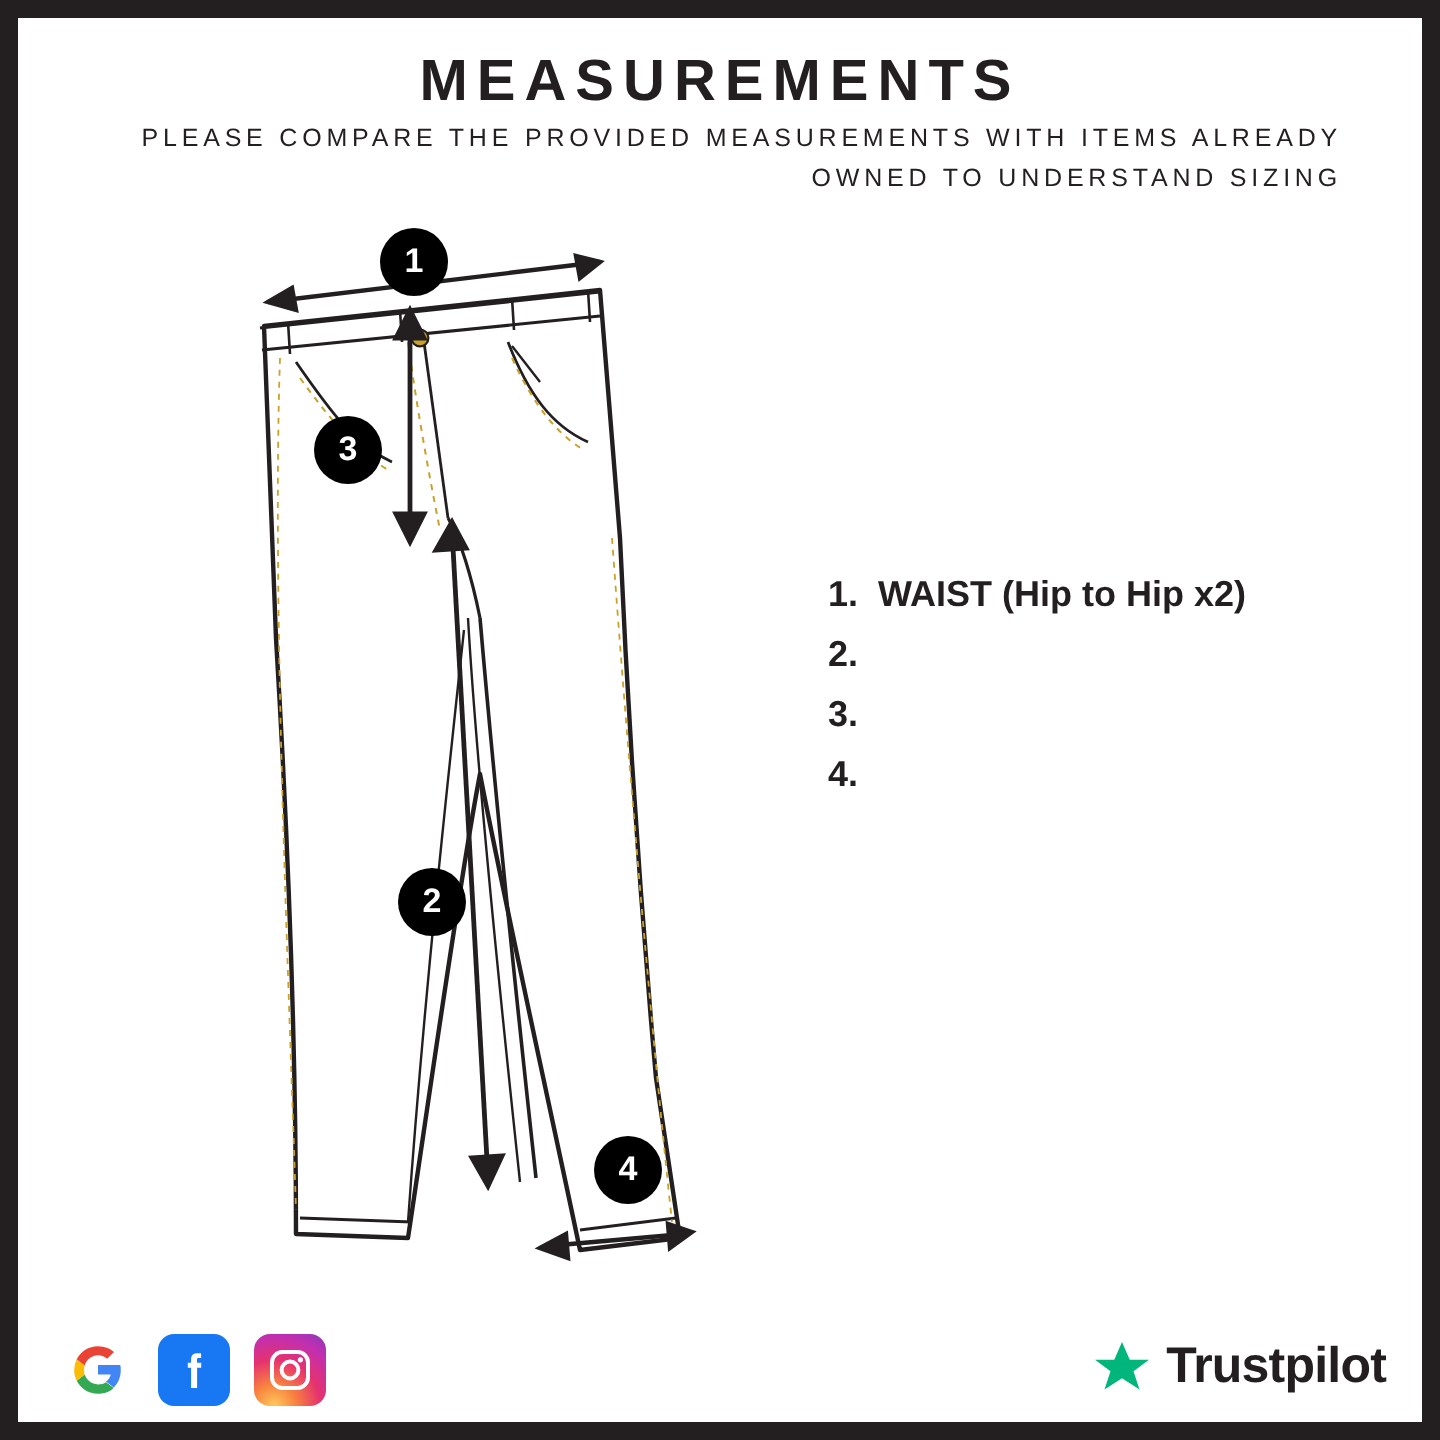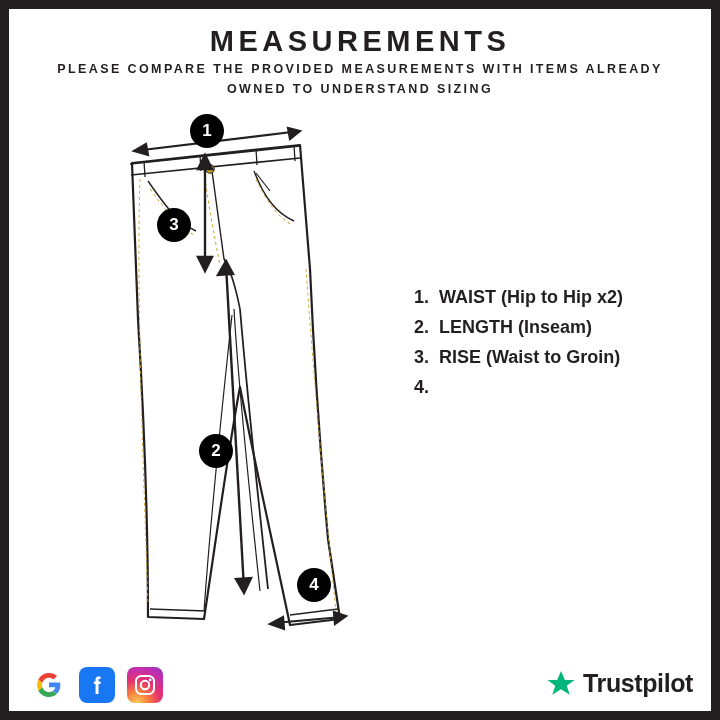--- a/index.html
+++ b/index.html
@@ -40,23 +40,23 @@
     font-size: 29px;
     font-weight: bold;
     letter-spacing: 4.5px;
     color: #231f20;
   }
   .subtitle {
     position: absolute;
     left: 40px;
     top: 50px;
     width: 622px;
-    text-align: center;
+    text-align: right;
     font-size: 12.5px;
-    font-weight: bold;
+    font-weight: normal;
     letter-spacing: 2.4px;
     line-height: 20px;
     color: #231f20;
   }
 
   .jeans-wrap {
     position: absolute;
     left: 95px;
     top: 110px;
     width: 310px;
@@ -247,31 +247,23 @@
     <div class="legend">
       <div class="legend-row">
         <span class="legend-num">1.</span>
         <span class="legend-text">
           <span>WAIST</span>
           <span class="sub">(Hip to Hip x2)</span>
         </span>
       </div>
       <div class="legend-row">
         <span class="legend-num">2.</span>
-        <span class="legend-text">
-          <span>LENGTH</span>
-          <span class="sub">(Inseam)</span>
-        </span>
       </div>
       <div class="legend-row">
         <span class="legend-num">3.</span>
-        <span class="legend-text">
-          <span>RISE</span>
-          <span class="sub">(Waist to Groin)</span>
-        </span>
       </div>
       <div class="legend-row">
         <span class="legend-num">4.</span>
       </div>
     </div>
 
 
     <div class="socials">
       <div class="soc soc-g">
         <svg width="26" height="26" viewBox="0 0 48 48">

